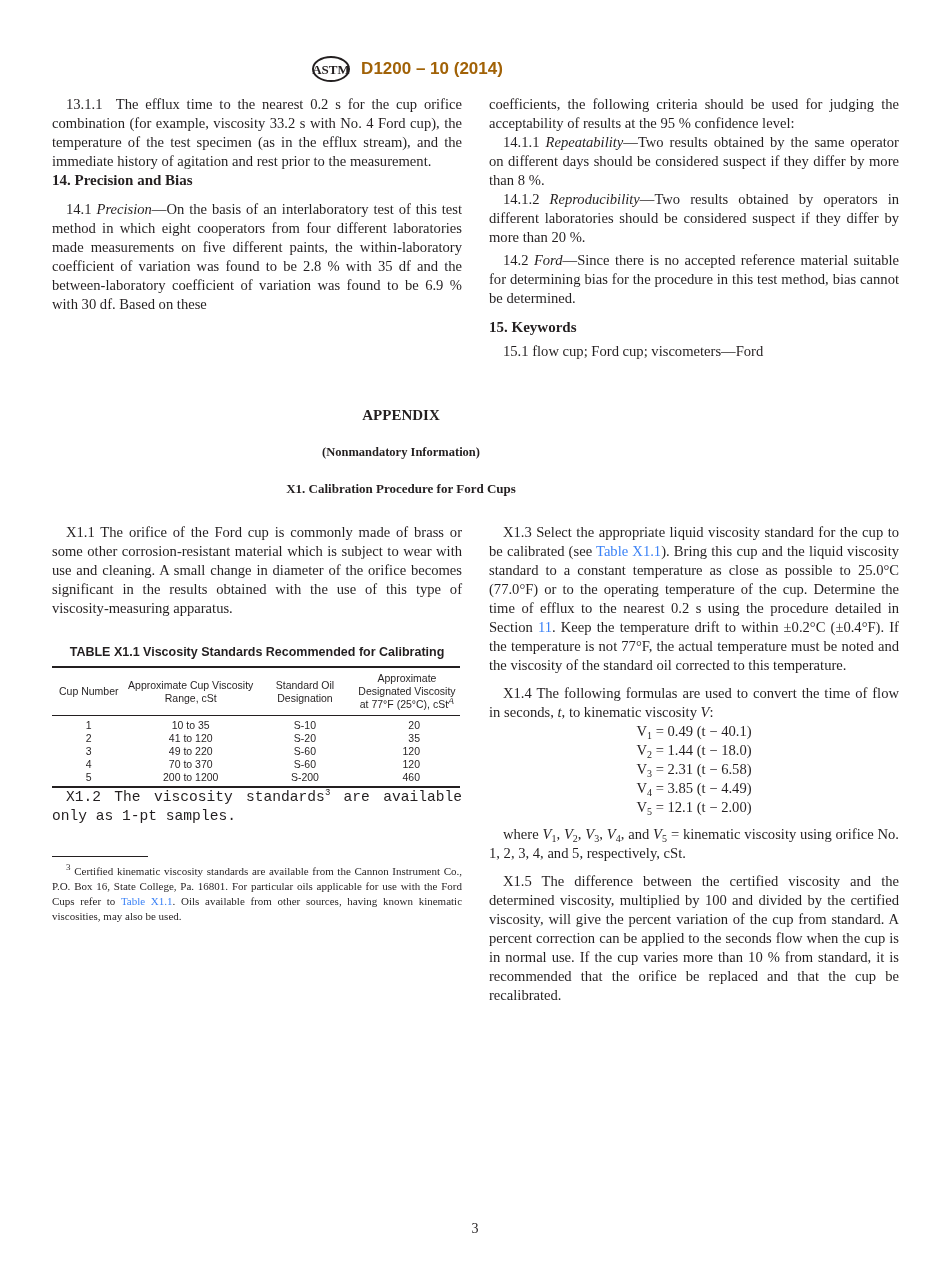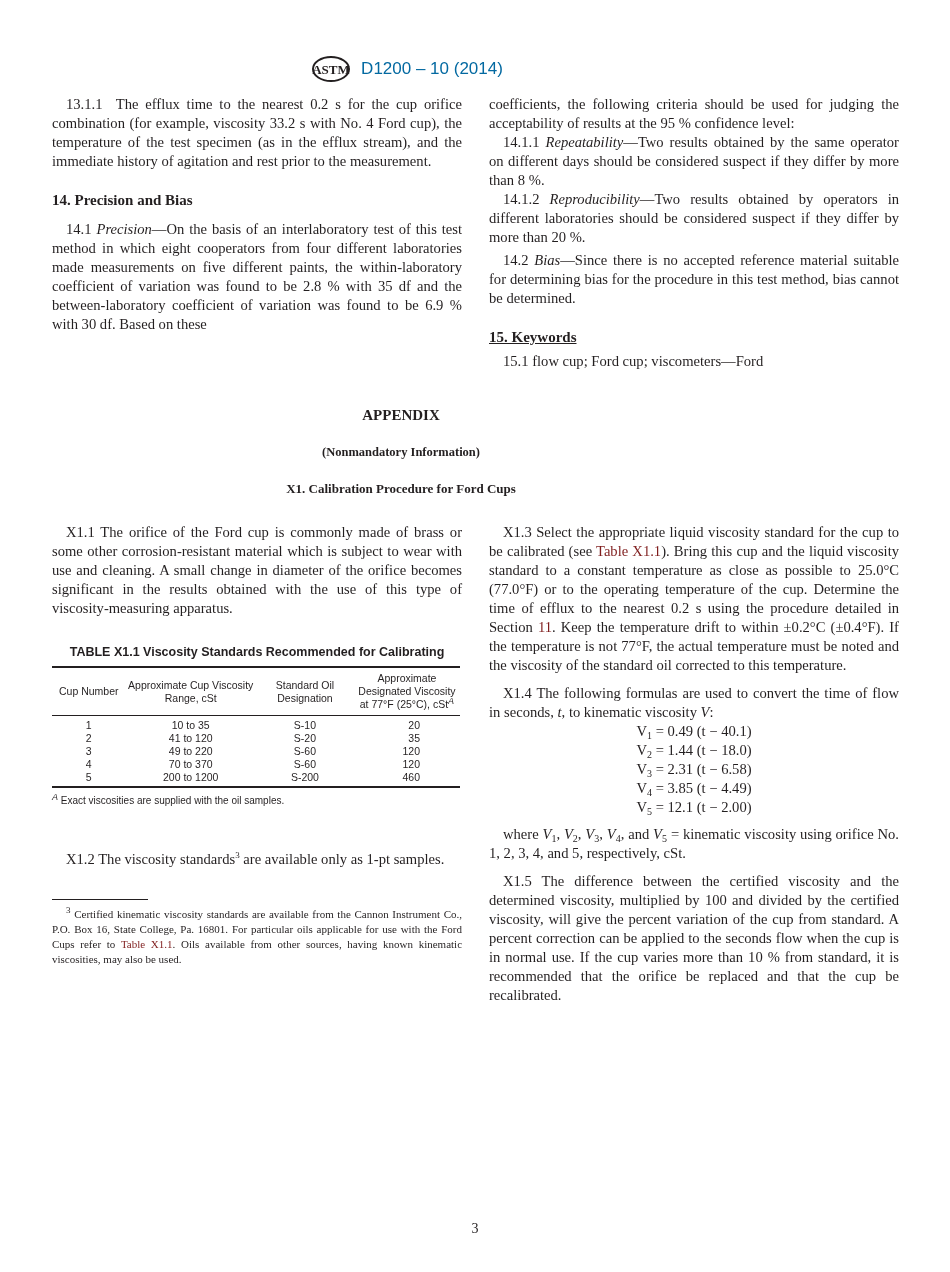--- a/index.html
+++ b/index.html
@@ -1,28 +1,28 @@
 <!DOCTYPE html>
 <html><head>
 <meta charset="utf-8">
 <style>
   html, body { margin: 0; padding: 0; background: #ffffff; }
   body { width: 950px; height: 1272px; position: relative; overflow: hidden;
          font-family: "Liberation Serif", "DejaVu Serif", serif; color: #231f20; }
   .header { position: absolute; top: 56px; left: 0; width: 814px; text-align: center; }
   .header .logo { display: inline-block; vertical-align: middle; width: 40px; height: 26px; margin-right: 6px; }
   .header .code { display: inline-block; vertical-align: middle; font-family: "Liberation Sans", "DejaVu Sans", sans-serif;
-                  font-weight: normal; font-size: 17px; color: #0369a1; }
+                  font-weight: bold; font-size: 17px; color: #a16207; }
   .col { position: absolute; width: 410px; font-size: 14.6px; line-height: 19px; text-align: justify; }
   .col p { margin: 0; text-indent: 14px; }
   .col p.noindent { text-indent: 0; }
   .left { left: 52px; }
   .right { left: 489px; }
   h3.sec { font-size: 15px; font-weight: bold; margin: 0; }
-  .link { color: #7f1d1d; }
+  .link { color: #3b82f6; }
   i { font-style: italic; }
   .center-block { position: absolute; left: 0; width: 802px; text-align: center; font-weight: bold; }
   .tbl-title { font-family: "Liberation Sans", "DejaVu Sans", sans-serif; font-weight: bold; font-size: 12.5px;
                line-height: 15px; text-align: center; margin: 0; }
   table.visc { width: 408px; border-collapse: collapse; font-family: "Liberation Sans", "DejaVu Sans", sans-serif;
                font-size: 10.5px; line-height: 13px; margin-top: 6px; }
   table.visc thead th { font-weight: normal; vertical-align: middle; text-align: center; padding: 4px 2px;
                         border-top: 2px solid #231f20; border-bottom: 1px solid #231f20; }
   table.visc tbody td { text-align: center; padding: 0 2px; }
   table.visc tbody tr:first-child td { padding-top: 3px; }
@@ -43,30 +43,30 @@
 <div class="header">
   <svg class="logo" viewBox="0 0 40 26">
     <ellipse cx="20" cy="13" rx="18" ry="12" fill="none" stroke="#231f20" stroke-width="2"></ellipse>
     <text x="20" y="18" text-anchor="middle" font-family="Liberation Serif, serif" font-size="13" font-weight="bold" fill="#231f20">ASTM</text>
   </svg>
   <span class="code">D1200 – 10 (2014)</span>
 </div>
 
 <div class="col left" style="top:95px;">
   <p><span>13.1.1</span>&nbsp; <span>The efflux time to the nearest 0.2 s for the cup orifice combination (for example, viscosity 33.2 s with No. 4 Ford cup), the temperature of the test specimen (as in the efflux stream), and the immediate history of agitation and rest prior to the measurement.</span></p>
-  <h3 class="sec" style="margin-top:20px;">14.  Precision and Bias</h3>
+  <h3 class="sec" style="">14.  Precision and Bias</h3>
   <p style="margin-top:10px;"><span>14.1</span> <i>Precision</i><span>—On the basis of an interlaboratory test of this test method in which eight cooperators from four different laboratories made measurements on five different paints, the within-laboratory coefficient of variation was found to be 2.8 % with 35 df and the between-laboratory coefficient of variation was found to be 6.9 % with 30 df. Based on these</span></p>
 </div>
 
 <div class="col right" style="top:95px;">
   <p class="noindent">coefficients, the following criteria should be used for judging the acceptability of results at the 95 % confidence level:</p>
   <p><span>14.1.1</span> <i>Repeatability</i><span>—Two results obtained by the same operator on different days should be considered suspect if they differ by more than 8 %.</span></p>
   <p><span>14.1.2</span> <i>Reproducibility</i><span>—Two results obtained by operators in different laboratories should be considered suspect if they differ by more than 20 %.</span></p>
-  <p style="margin-top:4px;"><span>14.2</span> <i>Bias</i><span>—Since there is no accepted reference material suitable for determining bias for the procedure in this test method, bias cannot be determined.</span></p>
-  <h3 class="sec" style="margin-top:20px;text-decoration:underline;">15.  Keywords</h3>
+  <p style="margin-top:4px;"><span>14.2</span> <i>Ford</i><span>—Since there is no accepted reference material suitable for determining bias for the procedure in this test method, bias cannot be determined.</span></p>
+  <h3 class="sec" style="margin-top:10px;">15.  Keywords</h3>
   <p style="margin-top:5px;">15.1  flow cup; Ford cup; viscometers—Ford</p>
 </div>
 
 <div class="center-block" style="top:407px; font-size:15px;">APPENDIX</div>
 <div class="center-block" style="top:445px; font-size:12.5px;">(Nonmandatory Information)</div>
 <div class="center-block" style="top:481px; font-size:13px;">X1.  Calibration Procedure for Ford Cups</div>
 
 <div class="col left" style="top:523px;">
   <p>X1.1  The orifice of the Ford cup is commonly made of brass or some other corrosion-resistant material which is subject to wear with use and cleaning. A small change in diameter of the orifice becomes significant in the results obtained with the use of this type of viscosity-measuring apparatus.</p>
 
@@ -107,24 +107,23 @@
           <td class="num">120</td>
         </tr>
         <tr>
           <td>5</td>
           <td>200 to 1200</td>
           <td>S-200</td>
           <td class="num">460</td>
         </tr>
       </tbody>
     </table>
-    <div class="tbl-foot"><sup><i>A</i></sup> <span>Exact viscosities are supplied with the oil samples.</span></div>
   </div>
 
-  <p style="margin-top:40px;"><span>X1.2  The viscosity standards</span><sup>3</sup><span> are available only as 1-pt samples.</span></p>
+  <p style="font-family:Liberation Mono, monospace;"><span>X1.2  The viscosity standards</span><sup>3</sup><span> are available only as 1-pt samples.</span></p>
 
   <div class="fnrule" style="margin-top:30px;"></div>
   <p class="footnote" style="margin-top:7px;"><sup>3</sup> <span>Certified kinematic viscosity standards are available from the Cannon Instrument Co., P.O. Box 16, State College, Pa. 16801. For particular oils applicable for use with the Ford Cups refer to </span><span class="link">Table X1.1</span><span>. Oils available from other sources, having known kinematic viscosities, may also be used.</span></p>
 </div>
 
 <div class="col right" style="top:523px;">
   <p><span>X1.3   Select the appropriate liquid viscosity standard for the cup to be calibrated (see </span><span class="link">Table X1.1</span><span>). Bring this cup and the liquid viscosity standard to a constant temperature as close as possible to 25.0°C (77.0°F) or to the operating temperature of the cup. Determine the time of efflux to the nearest 0.2 s using the procedure detailed in Section </span><span class="link">11</span><span>. Keep the temperature drift to within ±0.2°C (±0.4°F). If the temperature is not 77°F, the actual temperature must be noted and the viscosity of the standard oil corrected to this temperature.</span></p>
 
   <p style="margin-top:9px;"><span>X1.4  The following formulas are used to convert the time of flow in seconds, </span><i>t</i><span>, to kinematic viscosity </span><i>V</i><span>:</span></p>
   <div class="formulas">

